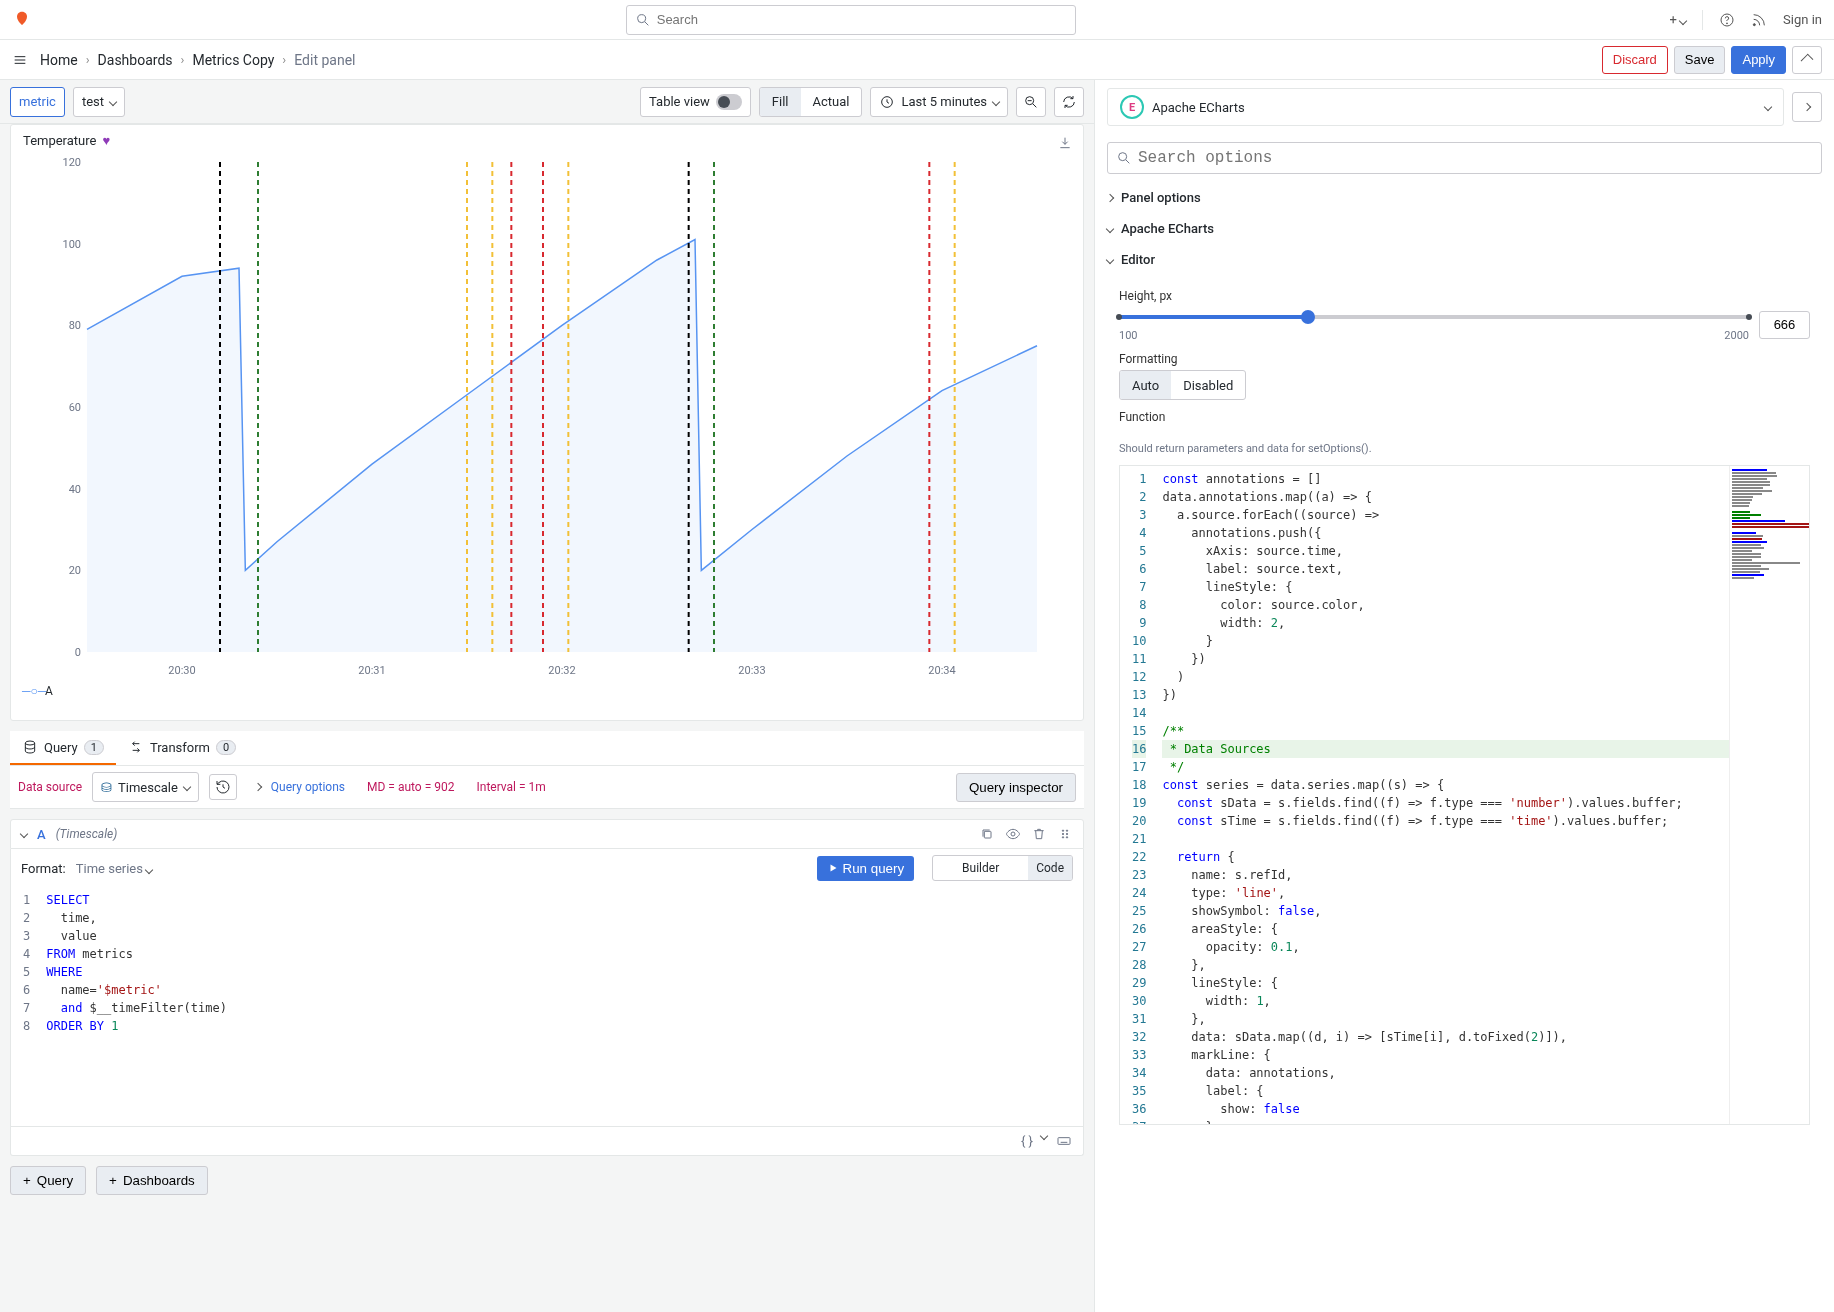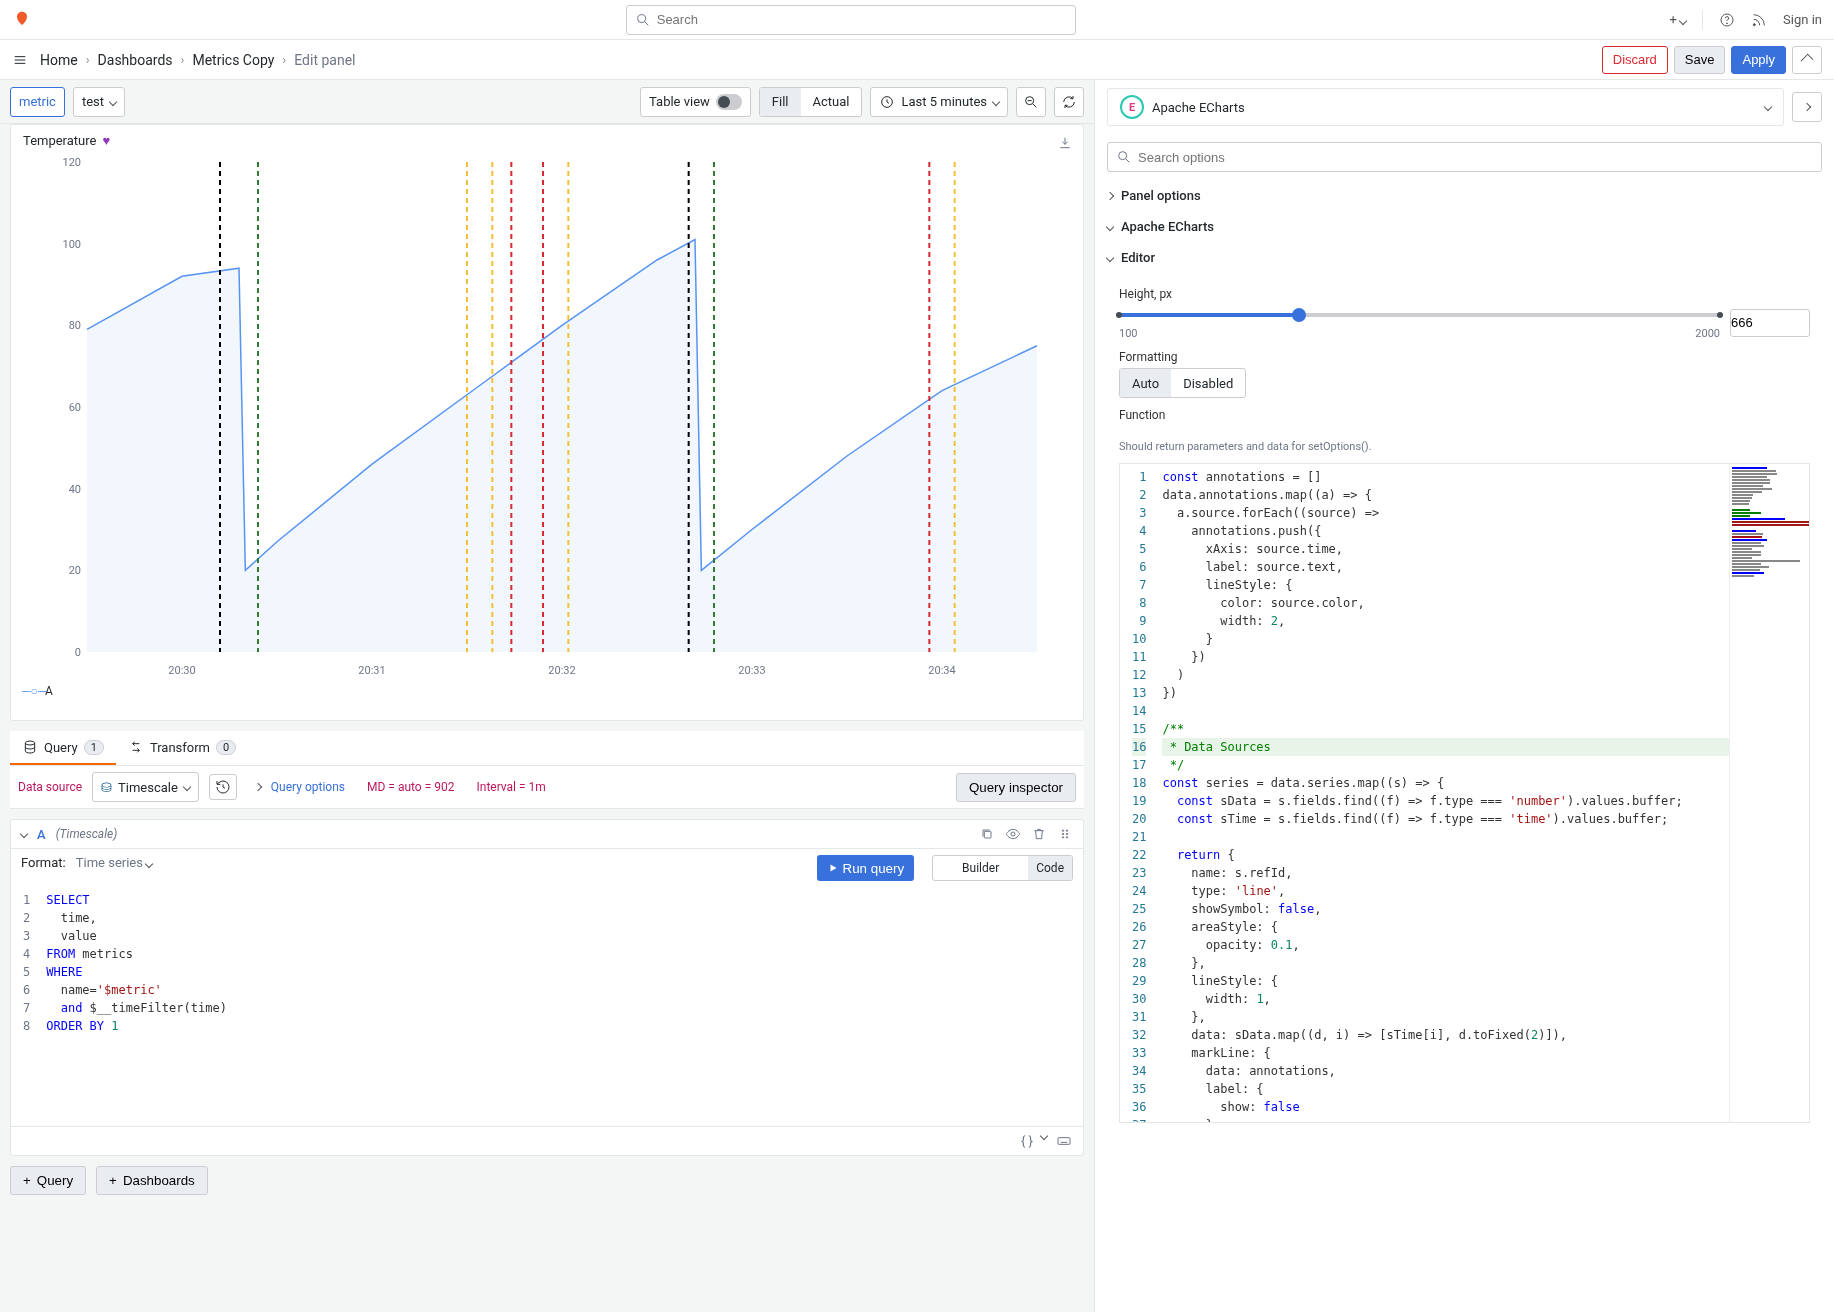--- a/index.html
+++ b/index.html
@@ -58,51 +58,51 @@
   .query-toolbar { display: flex; align-items: center; background: #fff; margin: 0 10px; padding: 6px 8px; gap: 10px; border-bottom: 1px solid #e4e7e7; font-size: 12px;}
   .query-toolbar .muted { color: #be185d; }
   .link-blue { color: #3871dc; }
   .qi-btn { margin-left: auto; background: #e9edf2; border: 1px solid #ccccd1; padding: 6px 12px; border-radius: 3px; cursor: pointer;}
 
   .query-row { background: #f4f5f5; margin: 10px; border-radius: 3px; }
   .query-head { display: flex; align-items: center; padding: 6px 10px; gap: 10px; border: 1px solid #e4e7e7; background: #fff; border-radius: 3px 3px 0 0;}
   .refid { color: #3871dc; font-weight: 500; }
   .dsname { color: #6e7687; font-style: italic; font-size: 12px;}
   .query-head-actions { margin-left: auto; display: flex; gap: 10px; color: #6e7687; }
-  .format-row { display: flex; padding: 6px 10px; gap: 10px; background: #fff; border-left: 1px solid #e4e7e7; border-right: 1px solid #e4e7e7;}
+  .format-row { display: flex; align-items: center; padding: 6px 10px; gap: 10px; background: #fff; border-left: 1px solid #e4e7e7; border-right: 1px solid #e4e7e7;}
   .run-btn { background: #3871dc; color: #fff; border: none; padding: 5px 10px; border-radius: 3px; display: inline-flex; align-items: center; gap: 4px; margin-left: auto; cursor:pointer;}
   .code-seg { display:inline-flex; border: 1px solid #ccccd1; border-radius: 3px; overflow:hidden; height:26px;}
   .code-seg > div { padding: 0 8px; display:flex; align-items:center; font-size:12px;margin-left:21px;}
   .code-seg .active { background:#e9edf2; }
   .code-editor { background: #fff; border: 1px solid #e4e7e7; display: flex; font-family: Menlo, monospace; font-size: 12px; min-height: 240px; border-top: none;}
   .gutter { background: #fff; color: #6e7687; text-align: right; padding: 4px 8px 4px 12px; user-select: none; line-height: 1.5;}
   .code-body { padding: 4px 8px; line-height: 1.5; white-space: pre; color: #333; flex:1;}
   .kw-blue { color: #0000ff; }
   .kw-red { color: #a31515; }
   .code-footer { background:#fff; border:1px solid #e4e7e7; border-top:none; padding:6px 10px; display:flex; justify-content:flex-end; gap:8px; color:#6e7687; border-radius:0 0 3px 3px;}
 
   .bottom-actions { display:flex; gap:10px; margin: 0 10px 10px; }
   .add-btn { background:#e9edf2; border:1px solid #ccccd1; padding:6px 12px; border-radius:3px; display:inline-flex; align-items:center; gap:6px; cursor:pointer;}
 
   
   .viz-header { display:flex; align-items:center; gap:8px; padding:6px 12px; border:1px solid #e4e7e7; border-radius:3px; margin:8px 12px; cursor:pointer;}
   .turq-badge { width: 24px; height: 24px; border-radius:50%; border:2px solid #2cc8b4; display:flex; align-items:center; justify-content:center; color:#de3c82; font-weight:bold; font-size:11px;}
   .right-search { margin: 8px 12px; border:1px solid #ccccd1; border-radius:3px; display:flex; align-items:center; padding:6px 8px; gap:6px; color:#6e7687;}
-  .right-search input { border:none; outline:none; flex:1; font-size:13px;}
+  .right-search input { border:none; outline:none; flex:1; font-size:16px;font-family:Liberation Mono, monospace;}
   .section-header { display:flex; align-items:center; gap:8px; padding:8px 12px; font-weight:500; cursor:pointer;}
   .section-body { padding: 4px 24px 12px; }
   .field-label { font-size:12px; margin: 10px 0 4px; color:#333;}
   .slider-row { display:flex; align-items:center; gap:10px; }
   .slider { flex:1; position:relative; height:20px; display:flex; align-items:center;}
   .slider-track { height:4px; background:#ccccd1; width:100%; border-radius:2px; position:relative;}
   .slider-fill { position:absolute; left:0; top:0; bottom:0; width:30%; background:#3871dc; border-radius:2px;}
   .slider-thumb { position:absolute; left:30%; top:50%; width:14px; height:14px; background:#3871dc; border-radius:50%; transform:translate(-50%,-50%);}
   .slider-dot { position:absolute; top:50%; width:6px; height:6px; background:#464c54; border-radius:50%; transform:translate(-50%,-50%);}
   .slider-labels { display:flex; justify-content:space-between; font-size:11px; color:#6e7687; margin-top:2px;}
-  .num-input { width:80px; height:28px; border:1px solid #ccccd1; border-radius:3px; text-align:left; font-size:13px;}
+  .num-input { width:51px; height:28px; border:1px solid #ccccd1; border-radius:3px; text-align:center; font-size:13px;}
   .func-editor { margin:6px 24px 12px; border:1px solid #e4e7e7; display:flex; font-family:Menlo,monospace; font-size:12px; position:relative; height:660px; overflow:hidden;}
   .func-editor .gutter { color:#237893; background:#fff;}
   .func-editor .code-body { color:#333;}
   .tok-kw { color:#0000ff;} .tok-str{color:#a31515;} .tok-num{color:#098658;} .tok-com{color:#008000;}
   .minimap { position:absolute; right:0; top:0; bottom:0; width:80px; background:linear-gradient(#fff,#fff); border-left:1px solid #eee; overflow:hidden; font-size:2px; line-height:2.5px; padding:2px; color:#999;}
   .chev { width:10px; height:10px; border-right:1.5px solid #555; border-bottom:1.5px solid #555; display:inline-block;}
   .chev.right { transform:rotate(-45deg);} .chev.down {transform:rotate(45deg);}
   .hint { font-size:11px; color:#6e7687; margin:2px 24px 4px;}
   svg.ico { width:16px; height:16px; stroke:currentColor; fill:none; stroke-width:1.5; }
 </style>

